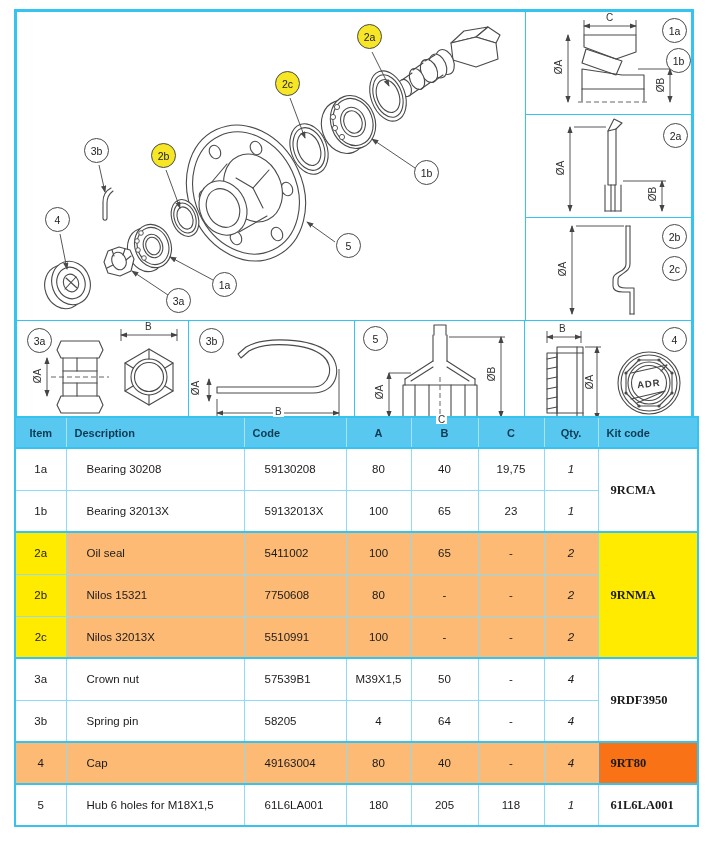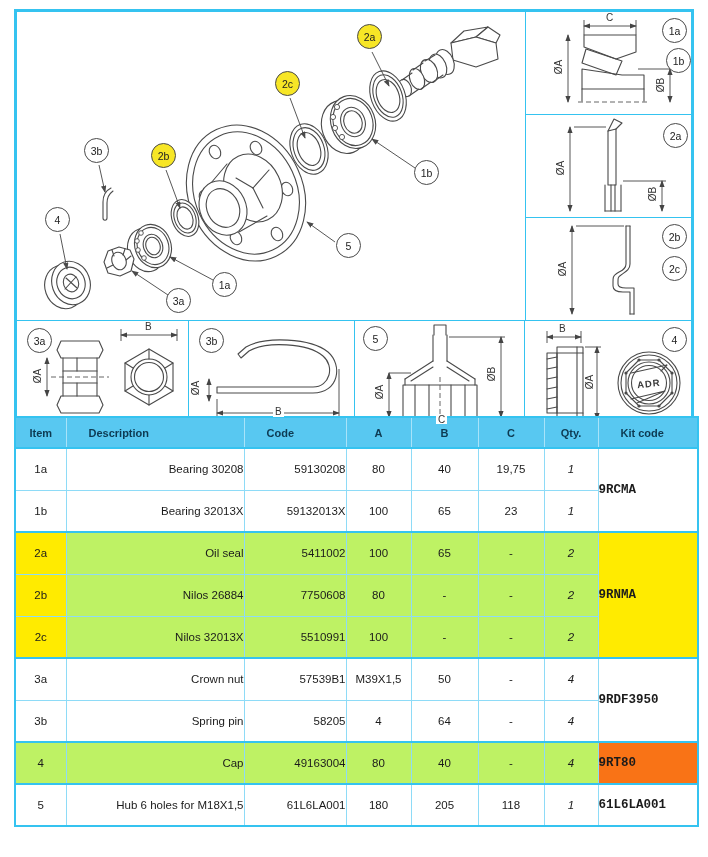--- a/index.html
+++ b/index.html
@@ -29,27 +29,27 @@
   .p-s2{left:509px;top:103px;width:167px;height:104px}
   .p-s3{left:509px;top:206px;width:167px;height:104px}
   .p-b1{left:0;top:309px;width:173px;height:105px}
   .p-b2{left:172px;top:309px;width:167px;height:105px}
   .p-b3{left:338px;top:309px;width:171px;height:105px}
   .p-b4{left:508px;top:309px;width:168px;height:105px}
 
   
   table.parts{position:absolute;left:14px;top:416px;width:683px;border-collapse:collapse;table-layout:fixed;border:2px solid #35c3f0;background:#fff}
   table.parts th{height:31px;background:#58c8f1;color:#0d3a52;font-size:11px;font-weight:bold;border:1px solid #a8e3f9;border-bottom:2px solid #35c3f0;text-align:center}
-  table.parts th.l{text-align:left;padding-left:22px}
+  table.parts th.l{text-align:left;padding-left:8px}
   table.parts td{height:42px;border:1px solid #8edbf7;font-size:11.5px;text-align:center;background:#fff}
-  table.parts tr.tint td{background:#bef264}
-  table.parts td.l{text-align:right;padding-left:0}
+  table.parts tr.tint td{background:#fdba74}
+  table.parts td.l{text-align:left;padding-left:20px}
   table.parts td.yellow{background:#ffeb00 !important}
   table.parts td.qty{font-style:italic}
-  table.parts td.kit{font-family:Liberation Mono, monospace;font-weight:bold;font-size:12.5px;text-align:left;background:#fff}
+  table.parts td.kit{font-family:Liberation Serif, serif;font-weight:bold;font-size:12.5px;text-align:left;padding-left:12px;background:#fff}
   table.parts td.kit.ky{background:#ffeb00}
   table.parts tr.gstart td{border-top:2px solid #35c3f0}
 </style>
 </head>
 <body>
 
 <div class="page">
 
   <div class="diagram">
 
@@ -445,21 +445,21 @@
         <td class="l">Oil seal</td>
         <td class="l">5411002</td>
         <td>100</td>
         <td>65</td>
         <td>-</td>
         <td class="qty">2</td>
         <td class="kit ky" rowspan="3">9RNMA</td>
       </tr>
       <tr class="tint">
         <td class="yellow">2b</td>
-        <td class="l">Nilos 26884</td>
+        <td class="l">Nilos 15321</td>
         <td class="l">7750608</td>
         <td>80</td>
         <td>-</td>
         <td>-</td>
         <td class="qty">2</td>
       </tr>
       <tr class="tint">
         <td class="yellow">2c</td>
         <td class="l">Nilos 32013X</td>
         <td class="l">5510991</td>

